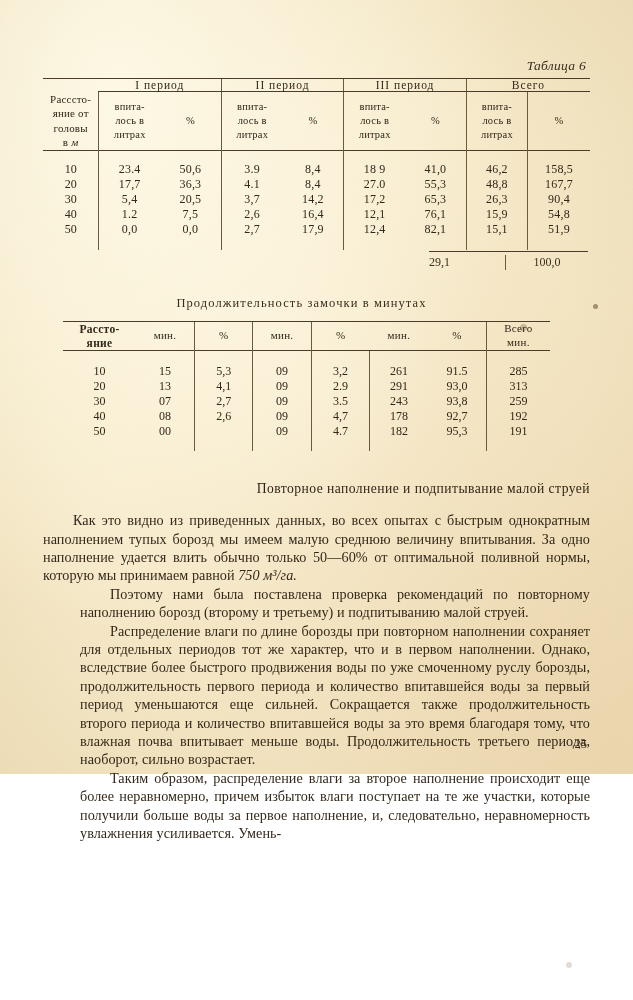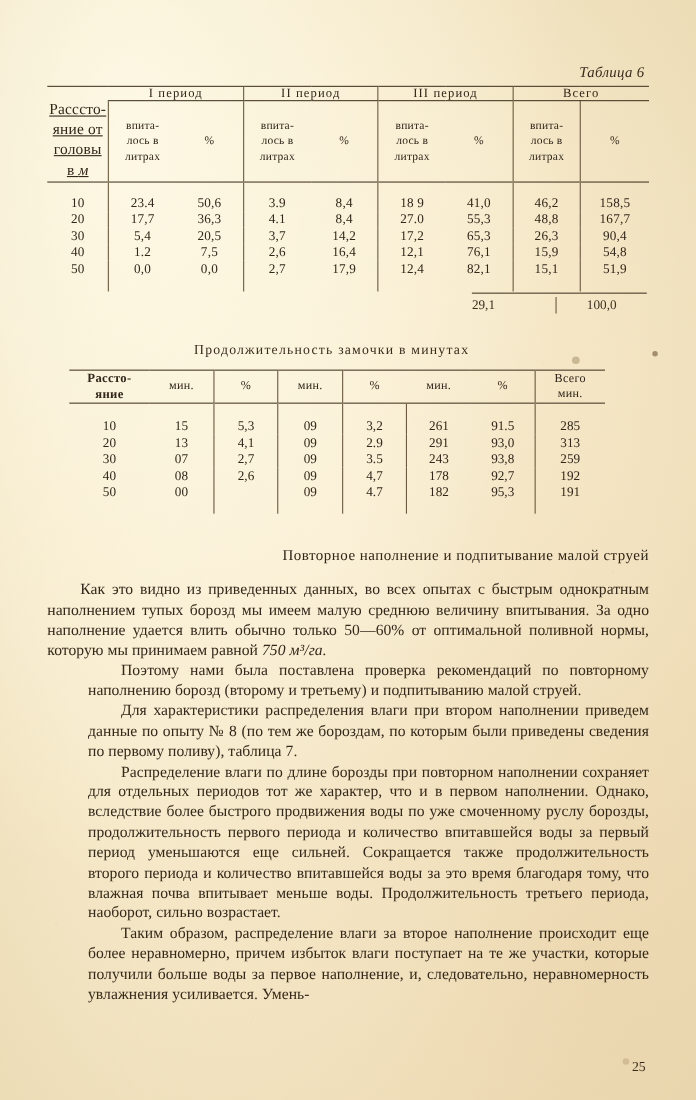--- a/index.html
+++ b/index.html
@@ -9,21 +9,21 @@
   }
   body {
     width: 633px;
     height: 1000px;
     overflow: hidden;
     font-family: "Liberation Serif", "DejaVu Serif", serif;
   }
   #page {
     position: relative;
     width: 633px;
-    height: 1000px;
+    height: 774px;
     background:
       radial-gradient(ellipse at 18% 12%, rgba(255,252,235,0.85) 0%, rgba(255,252,235,0) 55%),
       radial-gradient(ellipse at 85% 88%, rgba(228,201,155,0.45) 0%, rgba(228,201,155,0) 60%),
       radial-gradient(ellipse at 50% 50%, #fcf3da 0%, #f6e9c9 58%, #ecdcb6 100%);
     color: #3b2f20;
     box-sizing: border-box;
     padding: 0;
   }
   
   #grain {
@@ -77,26 +77,25 @@
     text-align: center;
     font-size: 11.5px;
     letter-spacing: 1px;
     padding: 3px 0 3px;
     border-bottom: 1.1px solid #4a3c28;
   }
   .hdr-span-sep { border-left: 1.1px solid #6b5a40; }
 
   .stub {
     font-weight: bold;
-    font-size: 14px;
+    font-size: 11px;
     line-height: 1.32;
     text-align: center;
     letter-spacing: .2px;
     padding: 0 2px;
-    text-decoration: underline;
   }
   .sub {
     text-align: center;
     line-height: 1.32;
     font-size: 10.5px;
     letter-spacing: .2px;
     padding: 7px 1px 8px;
   }
   .vsep { border-left: 1.1px solid #6b5a40; }
 
@@ -421,20 +420,19 @@
         <td class="n2" style="padding-bottom:12px">95,3</td>
         <td class="n2 vsep" style="padding-bottom:12px">191</td>
       </tr>
     </tbody>
       </table>
 
     <h2 class="section">Повторное наполнение и подпитывание малой струей</h2>
 
     <p class="body"><span>Как это видно из приведенных данных, во всех опытах с быстрым однократным наполнением тупых борозд мы имеем малую среднюю величину впитывания. За одно наполнение удается влить обычно только 50—60% от оптимальной поливной нормы, которую мы принимаем равной </span><span class="ital">750 м³/га.</span></p>
     <p class="body">Поэтому нами была поставлена проверка рекомендаций по повторному наполнению борозд (второму и третьему) и подпитыванию малой струей.</p>
-    <p class="body">Для характеристики распределения влаги при втором наполнении приведем данные по опыту № 8 (по тем же бороздам, по которым были приведены сведения по первому поливу), таблица 7.</p>
     <p class="body">Распределение влаги по длине борозды при повторном наполнении сохраняет для отдельных периодов тот же характер, что и в первом наполнении. Однако, вследствие более быстрого продвижения воды по уже смоченному руслу борозды, продолжительность первого периода и количество впитавшейся воды за первый период уменьшаются еще сильней. Сокращается также продолжительность второго периода и количество впитавшейся воды за это время благодаря тому, что влажная почва впитывает меньше воды. Продолжительность третьего периода, наоборот, сильно возрастает.</p>
     <p class="body">Таким образом, распределение влаги за второе наполнение происходит еще более неравномерно, причем избыток влаги поступает на те же участки, которые получили больше воды за первое наполнение, и, следовательно, неравномерность увлажнения усиливается. Умень-</p>
 
   </div>
 
   <div class="folio">25</div>
 </div>
 
 </body></html>

